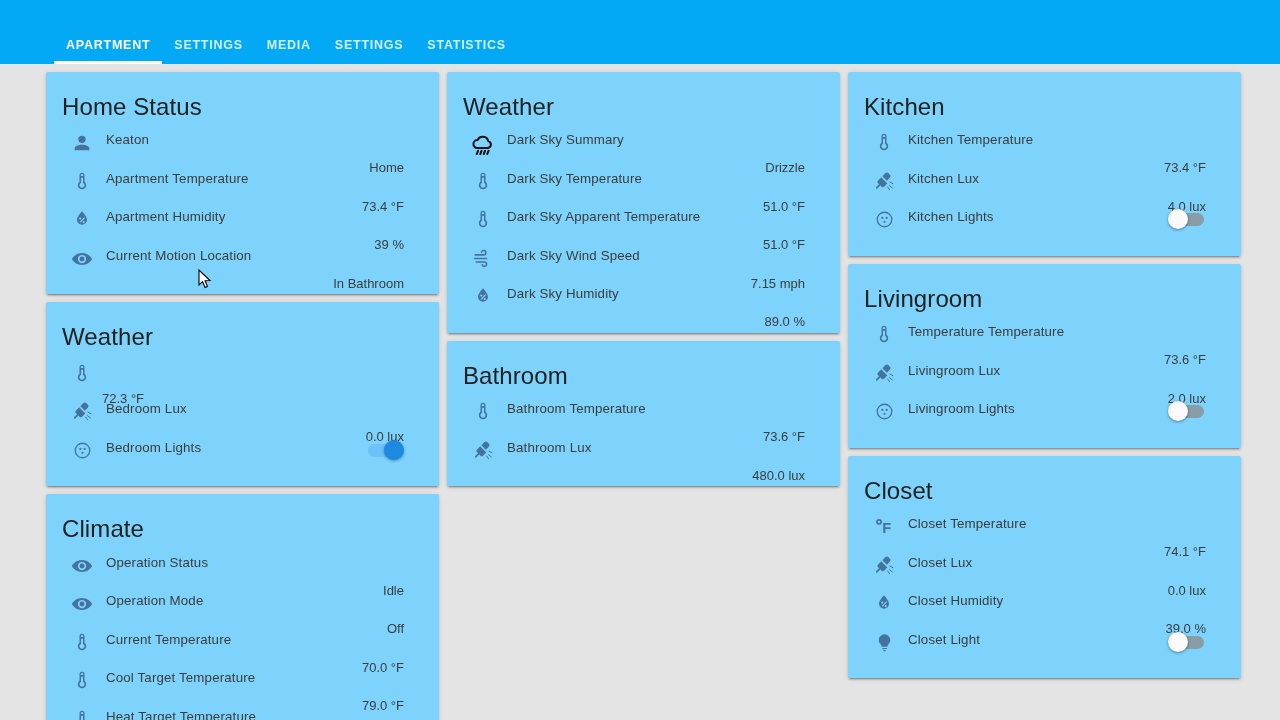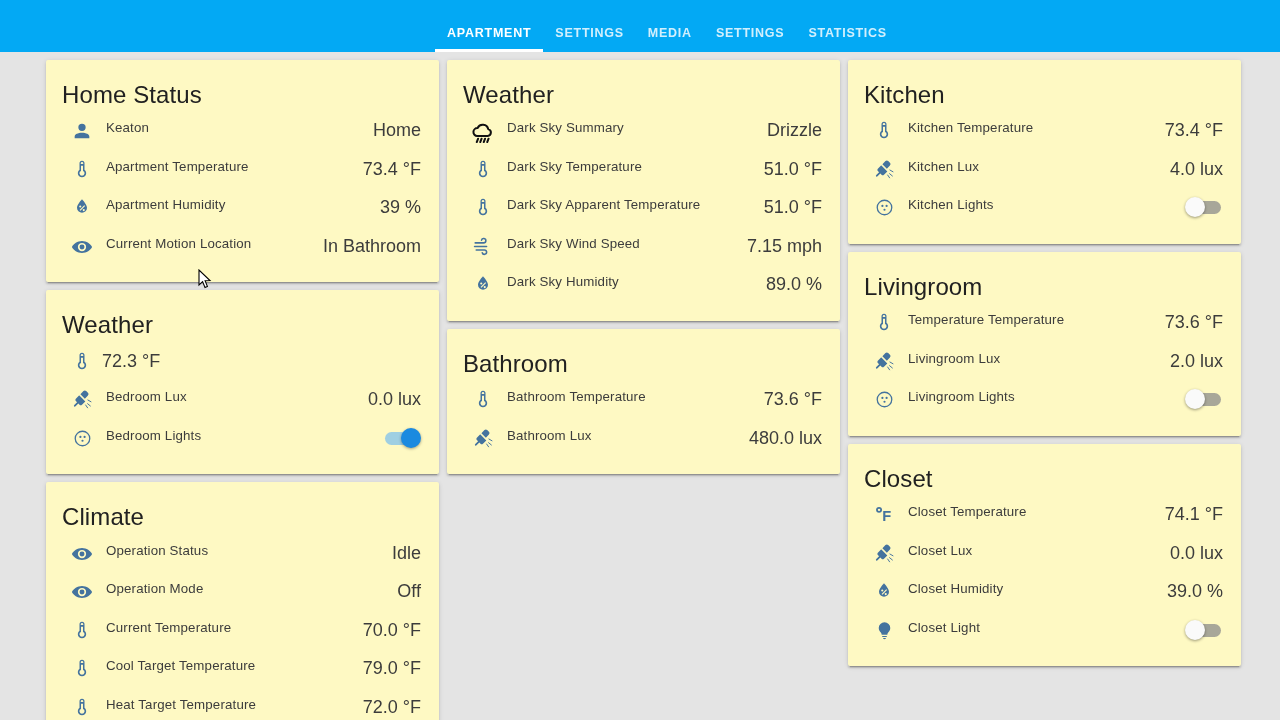--- a/index.html
+++ b/index.html
@@ -5,28 +5,27 @@
   * { box-sizing: border-box; margin: 0; padding: 0; }
   html, body {
     width: 1280px; height: 720px;
     background: #e4e4e4;
     font-family: "Liberation Sans", sans-serif;
     overflow: hidden;
   }
 
   
   #app-bar {
-    height: 52px;
+    height: 64px;
     background: #03a9f4;
     display: flex;
     align-items: flex-end;
     padding-left: 54px;
     position: relative;
     z-index: 5;
-    justify-content: center;
   }
   .tab {
     color: #ffffff;
     font-size: 12.5px;
     font-weight: bold;
     letter-spacing: 0.75px;
     padding: 0 12px 13px 12px;
     line-height: 1;
     cursor: pointer;
     position: relative;
@@ -50,27 +49,27 @@
     height: 666px;
   }
   .column {
     width: 401px;
     padding: 4px 4px 0 4px;
   }
   .column:first-child { margin-left: 42px; }
 
   
   .card {
-    background: #fef9c3;
+    background: #7dd3fc;
     border-radius: 2px;
     box-shadow: 0 2px 2px 0 rgba(0,0,0,.14),
                 0 1px 5px 0 rgba(0,0,0,.12),
                 0 3px 1px -2px rgba(0,0,0,.2);
     margin-bottom: 8px;
-    padding: 0 16px 8px 16px;
+    padding: 0 33px 8px 16px;
     overflow: hidden;
   }
   .card-title {
     font-size: 24px;
     font-weight: 400;
     color: #212121;
     padding: 22px 0 12px 0;
     line-height: 1.1;
     letter-spacing: 0.1px;
   }
@@ -95,25 +94,26 @@
     flex: 1;
     font-size: 13.3px;
     color: #3c3c3c;
     letter-spacing: 0.15px;
     white-space: nowrap;
     overflow: hidden;
     text-overflow: ellipsis;
     padding-left: 4px;
   }
   .row-value {
-    font-size: 18px;
+    font-size: 13px;
     color: #3c3c3c;
     text-align: right;
     white-space: nowrap;
     padding-right: 2px;
+    margin-top: 28px;
   }
 
   
   .toggle {
     width: 38px;
     height: 20px;
     position: relative;
     margin-right: 2px;
     cursor: pointer;
   }

